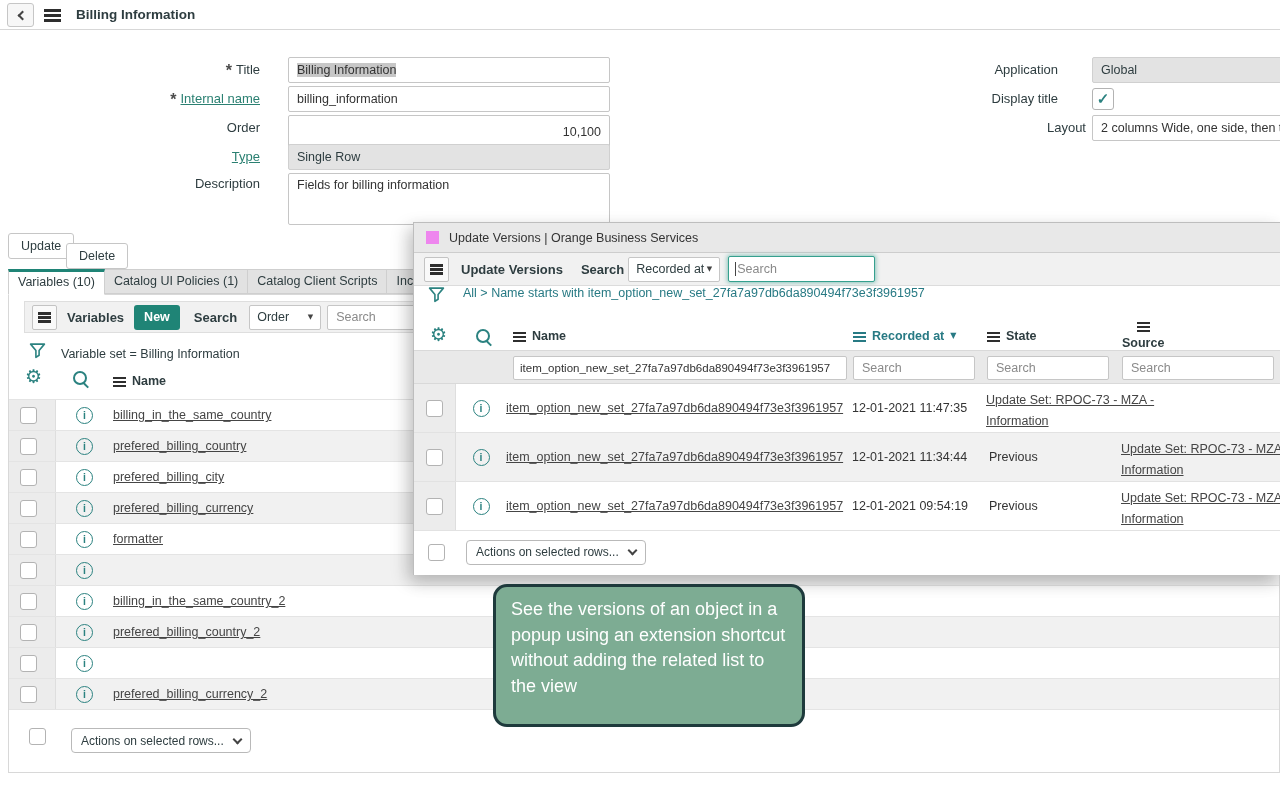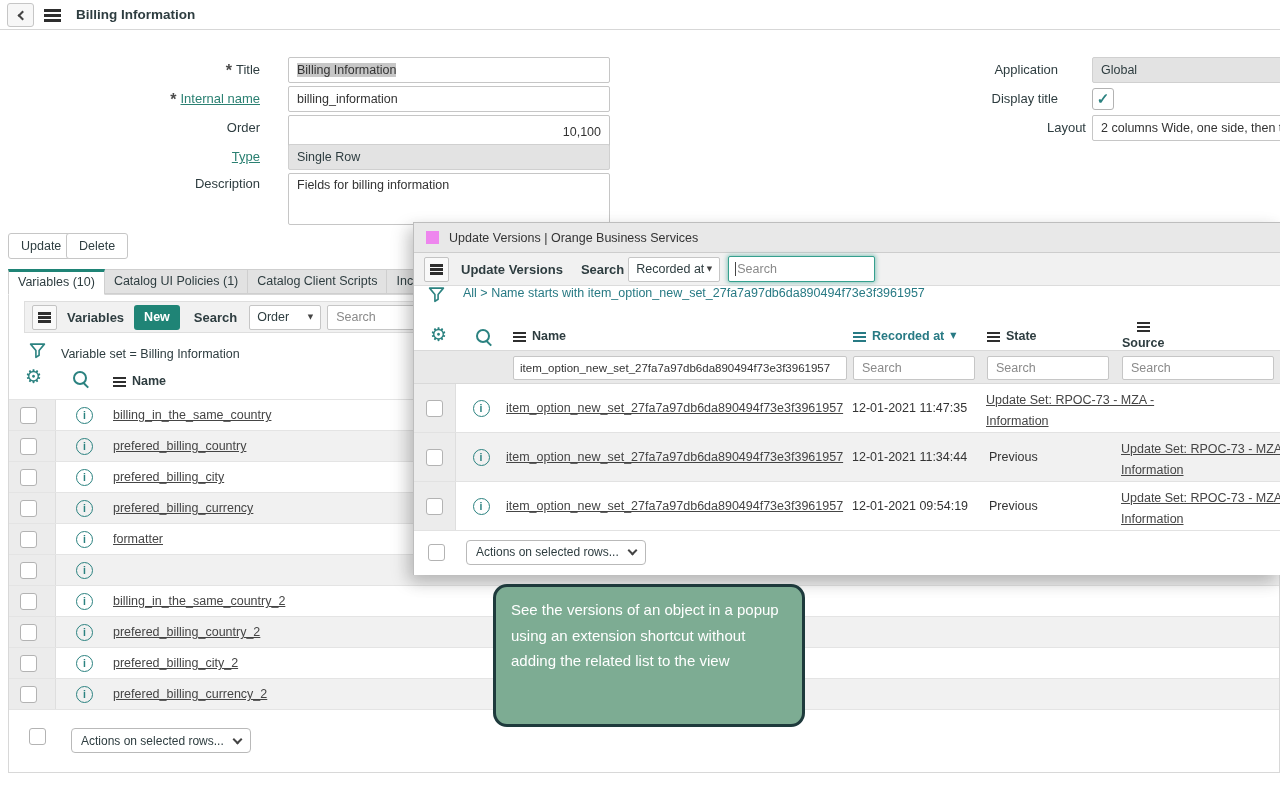--- a/index.html
+++ b/index.html
@@ -137,21 +137,21 @@
   .pcell-rec { width:134px; display:flex; align-items:center; font-size:12.5px; color:#333; flex:none; }
   .pcell-state { width:135px; display:flex; align-items:center; gap:7px;
     font-size:12.5px; color:#333; padding-left:3px; flex:none; }
   .pcell-src { flex:1; padding-top:5px; line-height:19px; overflow:hidden; white-space:nowrap; }
   .dot { width:9px; height:9px; border-radius:50%; background:#8ed98e; flex:none; }
   .pfooter { height:42px; display:flex; align-items:center; }
 
   
   .callout { position:absolute; left:493px; top:584px; width:312px; min-height:143px;
     background:#7dac93; border:3px solid #1e3a3c; border-radius:14px;
-    padding:10px 15px; color:#fff; font-size:15px; line-height:25.5px; z-index:20; }
+    padding:10px 15px; color:#fff; font-size:18px; line-height:25.5px; z-index:20; }
 </style>
 </head>
 <body>
 
 <div class="app-header">
   <div class="back-btn">
       <span class="chev left"></span>
     </div>
   <span class="hamb abs" style="left:44px;top:8px;"></span>
   <div class="app-title">Billing Information</div>
@@ -181,21 +181,21 @@
 <div class="cbx-big" style="left:1092px;top:88px;">
     <span id="display-check">✓</span>
   </div>
 
 <div class="lbl" style="left:886px;top:115px;">Layout</div>
 <div class="tinput divinput abs clip" style="left:1092px;top:115px;width:210px;height:26px;">
     <span style="white-space:nowrap;">2 columns Wide, one side, then the o</span>
   </div>
 
 <button class="btn" style="left:8px;top:233px;">Update</button>
-<button class="btn" style="left:66px;top:233px;">Delete</button>
+<button class="btn" style="left:66px;top:243px;">Delete</button>
 
 <div class="tab-strip">
     <div class="tab active">Variables (10)</div>
     <div class="tab">Catalog UI Policies (1)</div>
     <div class="tab">Catalog Client Scripts</div>
     <div class="tab cut">Included In (1</div>
   </div>
 
 <div class="panel">
   <div class="lbar">
@@ -311,23 +311,20 @@
         <div class="cell-name">
           <a class="row-link">prefered_billing_country_2</a>
         </div>
       </div>
       <div class="vrow">
         <div class="cell-sel">
           <span class="checkbox"></span>
         </div>
         <div class="cell-info">
           <span class="info-icon">i</span>
-        </div>
-        <div class="cell-name">
-          <a class="row-link">prefered_billing_city_2</a>
         </div>
       </div>
       <div class="vrow stripe">
         <div class="cell-sel">
           <span class="checkbox"></span>
         </div>
         <div class="cell-info">
           <span class="info-icon">i</span>
         </div>
         <div class="cell-name">

